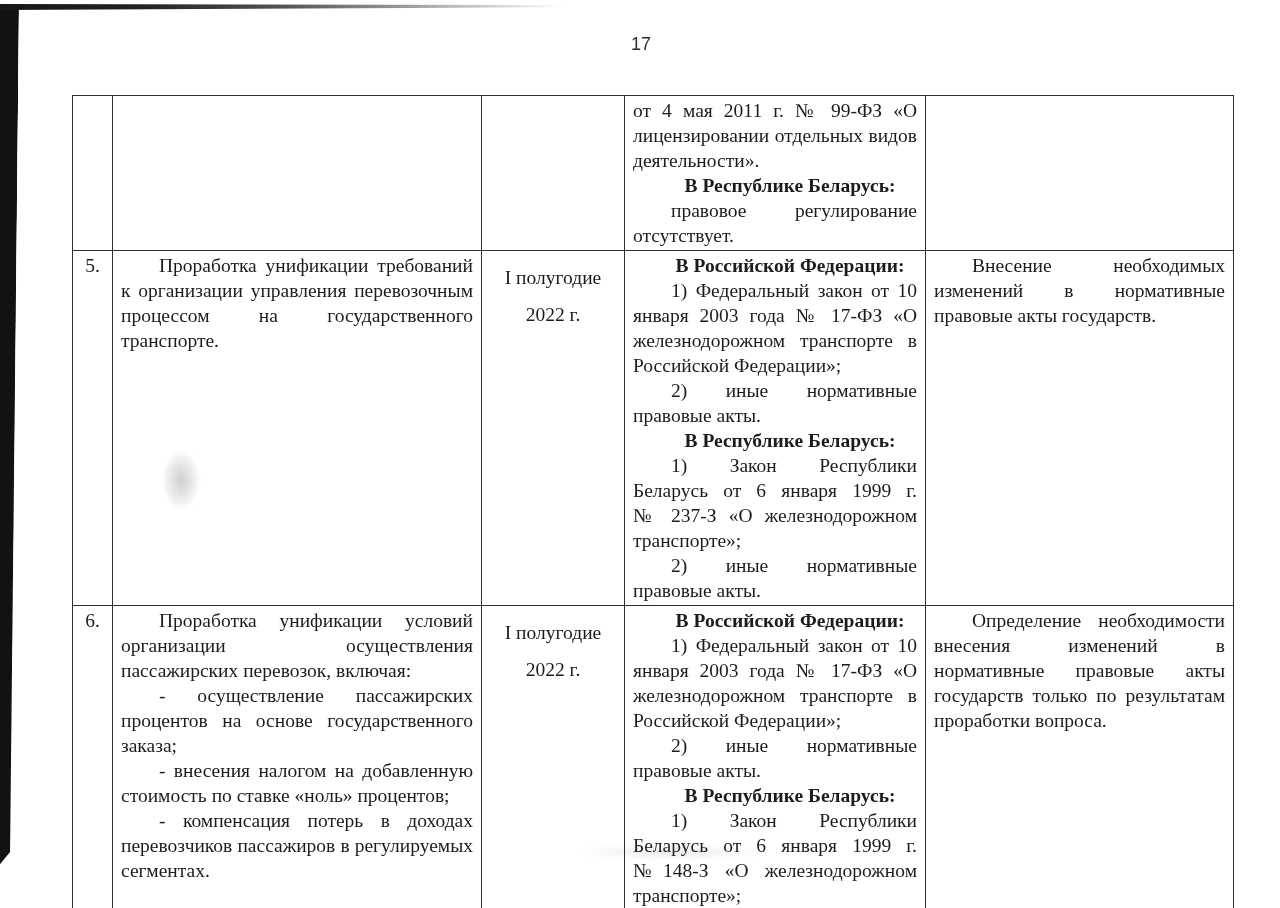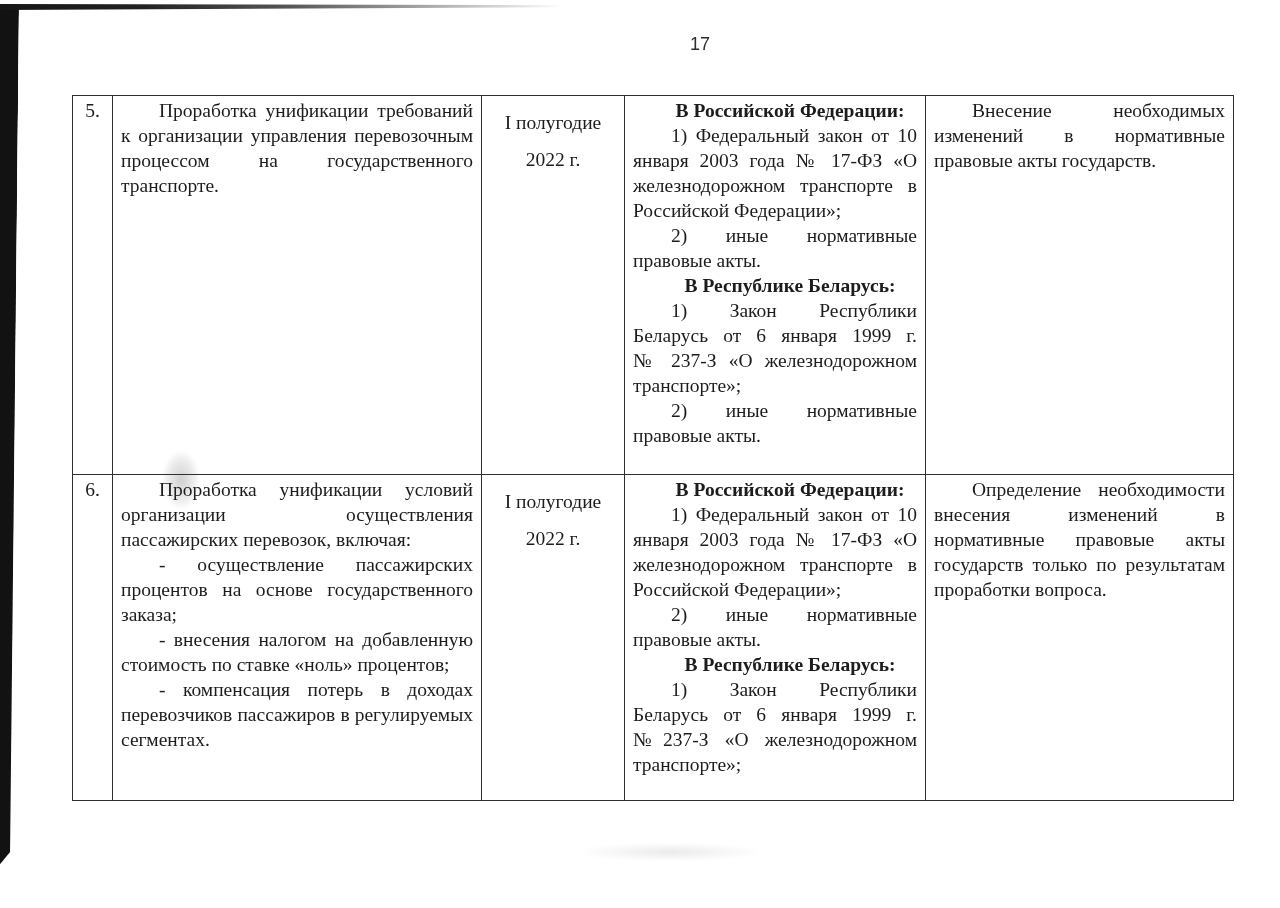--- a/index.html
+++ b/index.html
@@ -35,21 +35,21 @@
     background: radial-gradient(ellipse at center, rgba(120,120,125,0.35) 0%, rgba(150,150,155,0.15) 55%, rgba(255,255,255,0) 75%);
     filter: blur(1px);
   }
   .smudge.s2 {
     left: 575px; top: 843px; width: 190px; height: 18px;
     background: radial-gradient(ellipse at center, rgba(140,140,140,0.18) 0%, rgba(255,255,255,0) 70%);
     filter: blur(1px);
   }
 
   .page-number {
-    position: absolute; left: 670px; top: 34px; width: 60px;
+    position: absolute; left: 611px; top: 34px; width: 60px;
     text-align: center;
     font-family: "Liberation Sans", sans-serif;
     font-size: 18px; color: #2e2e2e;
   }
 
   table.doc-table {
     position: absolute; left: 72px; top: 95px;
     width: 1161px; height: 706px;
     border-collapse: collapse;
     table-layout: fixed;
@@ -88,20 +88,31 @@
   <table class="doc-table">
     <colgroup>
       <col style="width:40px">
       <col style="width:369px">
       <col style="width:143px">
       <col style="width:301px">
       <col style="width:308px">
     </colgroup>
 
     <tbody>
+        <tr class="r-cont">
+      <td class="c-num"></td>
+      <td class="c-task"></td>
+      <td class="c-term"></td>
+      <td class="c-legal">
+        <p class="p cont">от 4 мая 2011 г. №&nbsp;99-ФЗ «О лицензировании отдельных видов деятельности».</p>
+        <p class="hdr">В Республике Беларусь:</p>
+        <p class="p">правовое регулирование отсутствует.</p>
+      </td>
+      <td class="c-result"></td>
+    </tr>
 
     <tr class="r-five">
       <td class="c-num">5.</td>
       <td class="c-task">
         <p class="p">Проработка унификации требований к организации управления перевозочным процессом на государственного транспорте.</p>
       </td>
       <td class="c-term">
         <p class="term">I полугодие</p>
         <p class="term">2022 г.</p>
       </td>
@@ -128,21 +139,21 @@
       </td>
       <td class="c-term">
         <p class="term">I полугодие</p>
         <p class="term">2022 г.</p>
       </td>
       <td class="c-legal">
         <p class="hdr">В Российской Федерации:</p>
         <p class="p">1) Федеральный закон от 10 января 2003 года №&nbsp;17-ФЗ «О железнодорожном транспорте в Российской Федерации»;</p>
         <p class="p">2) иные нормативные правовые акты.</p>
         <p class="hdr">В Республике Беларусь:</p>
-        <p class="p">1) Закон Республики Беларусь от 6 января 1999 г. №237-З «О железнодорожном транспорте»;</p>
+        <p class="p">1) Закон Республики Беларусь от 6 января 1999 г. №148-З «О железнодорожном транспорте»;</p>
 
       </td>
       <td class="c-result">
         <p class="p">Определение необходимости внесения изменений в нормативные правовые акты государств только по результатам проработки вопроса.</p>
       </td>
     </tr>
   </tbody>
     </table>
 </div>
 

